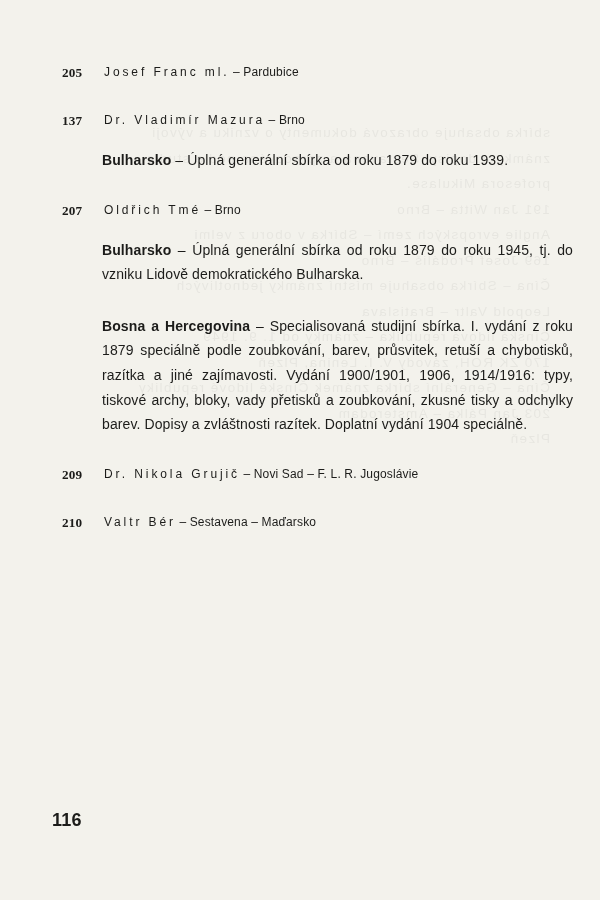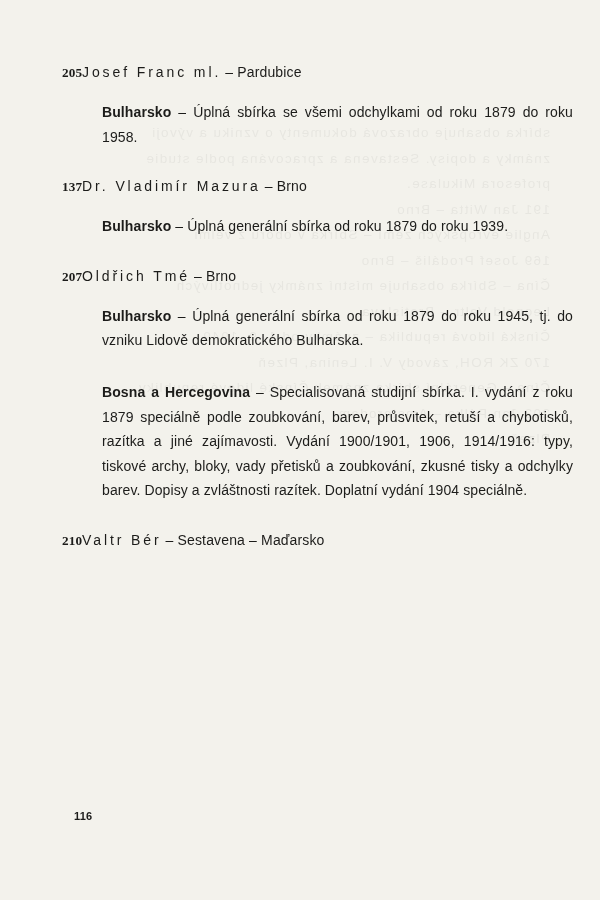--- a/index.html
+++ b/index.html
@@ -62,22 +62,22 @@
     width: 34px;
     font-size: 13.2px;
     font-weight: bold;
     letter-spacing: 0.2px;
     line-height: 21px;
     font-family: Liberation Serif, serif;
   }
 
   .entry-name {
     display: block;
-    margin-left: 20px;
-    font-size: 14px;
+    margin-left: 42px;
+    font-size: 12px;
     line-height: 21px;
     letter-spacing: 0.15px;
     white-space: pre-wrap;
   }
 
   
   .spaced {
     letter-spacing: 2.9px;
   }
 
@@ -91,23 +91,23 @@
     max-width: 472px;
   }
   .entry-body .region {
     font-weight: bold;
   }
 
   .entry.tight { margin-bottom: 26px; }
 
   .folio {
     position: absolute;
-    left: 74px;
+    left: 52px;
     top: 810px;
-    font-size: 11px;
+    font-size: 18px;
     font-weight: bold;
     letter-spacing: 0.2px;
   }
 </style>
 </head>
 <body>
 
 <div class="showthrough" aria-hidden="true">
   <div>sbírka obsahuje obrazová dokumenty o vzniku a vývoji</div>
   <div>známky a dopisy. Sestavena a zpracována podle studie</div>
@@ -124,21 +124,20 @@
   <div>Plzeň</div>
 </div>
 
 <div class="page">
 
   <div class="entry">
     <div class="entry-head">
       <span class="entry-num">205</span>
       <span class="entry-name"><span class="spaced">Josef Franc ml.</span><span> – Pardubice</span></span>
     </div>
-    <div class="entry-body"><span class="region">Bulharsko</span><span> – Úplná sbírka se všemi odchylkami od roku 1879 do roku 1958.</span></div>
   </div>
 
   <div class="entry">
     <div class="entry-head">
       <span class="entry-num">137</span>
       <span class="entry-name"><span class="spaced">Dr. Vladimír Mazura</span><span> – Brno</span></span>
     </div>
     <div class="entry-body"><span class="region">Bulharsko</span><span> – Úplná generální sbírka od roku 1879 do roku 1939.</span></div>
   </div>
 
@@ -148,20 +147,24 @@
       <span class="entry-name"><span class="spaced">Oldřich Tmé</span><span> – Brno</span></span>
     </div>
     <div class="entry-body"><span class="region">Bulharsko</span><span> – Úplná generální sbírka od roku 1879 do roku 1945, tj. do vzniku Lidově demokratického Bulharska.</span></div>
   </div>
 
   <div class="entry">
     <div class="entry-body"><span class="region">Bosna a Hercegovina</span><span> – Specialisovaná studijní sbírka. I. vydání z roku 1879 speciálně podle zoubkování, barev, průsvitek, retuší a chybotisků, razítka a jiné zajímavosti. Vydání 1900/1901, 1906, 1914/1916: typy, tiskové archy, bloky, vady přetisků a zoubkování, zkusné tisky a odchylky barev. Dopisy a zvláštnosti razítek. Doplatní vydání 1904 speciálně.</span></div>
   </div>
 
   <div class="entry">
+    <div class="entry-head">
+      <span class="entry-num">209</span>
+      <span class="entry-name"><span class="spaced">Dr. Nikola Grujič</span><span> – Novi Sad – F. L. R. Jugoslávie</span></span>
+    </div>
   </div>
 
   <div class="entry tight">
     <div class="entry-head">
       <span class="entry-num">210</span>
       <span class="entry-name"><span class="spaced">Valtr Bér</span><span> – Sestavena – Maďarsko</span></span>
     </div>
   </div>
 
   <div class="folio">116</div>

